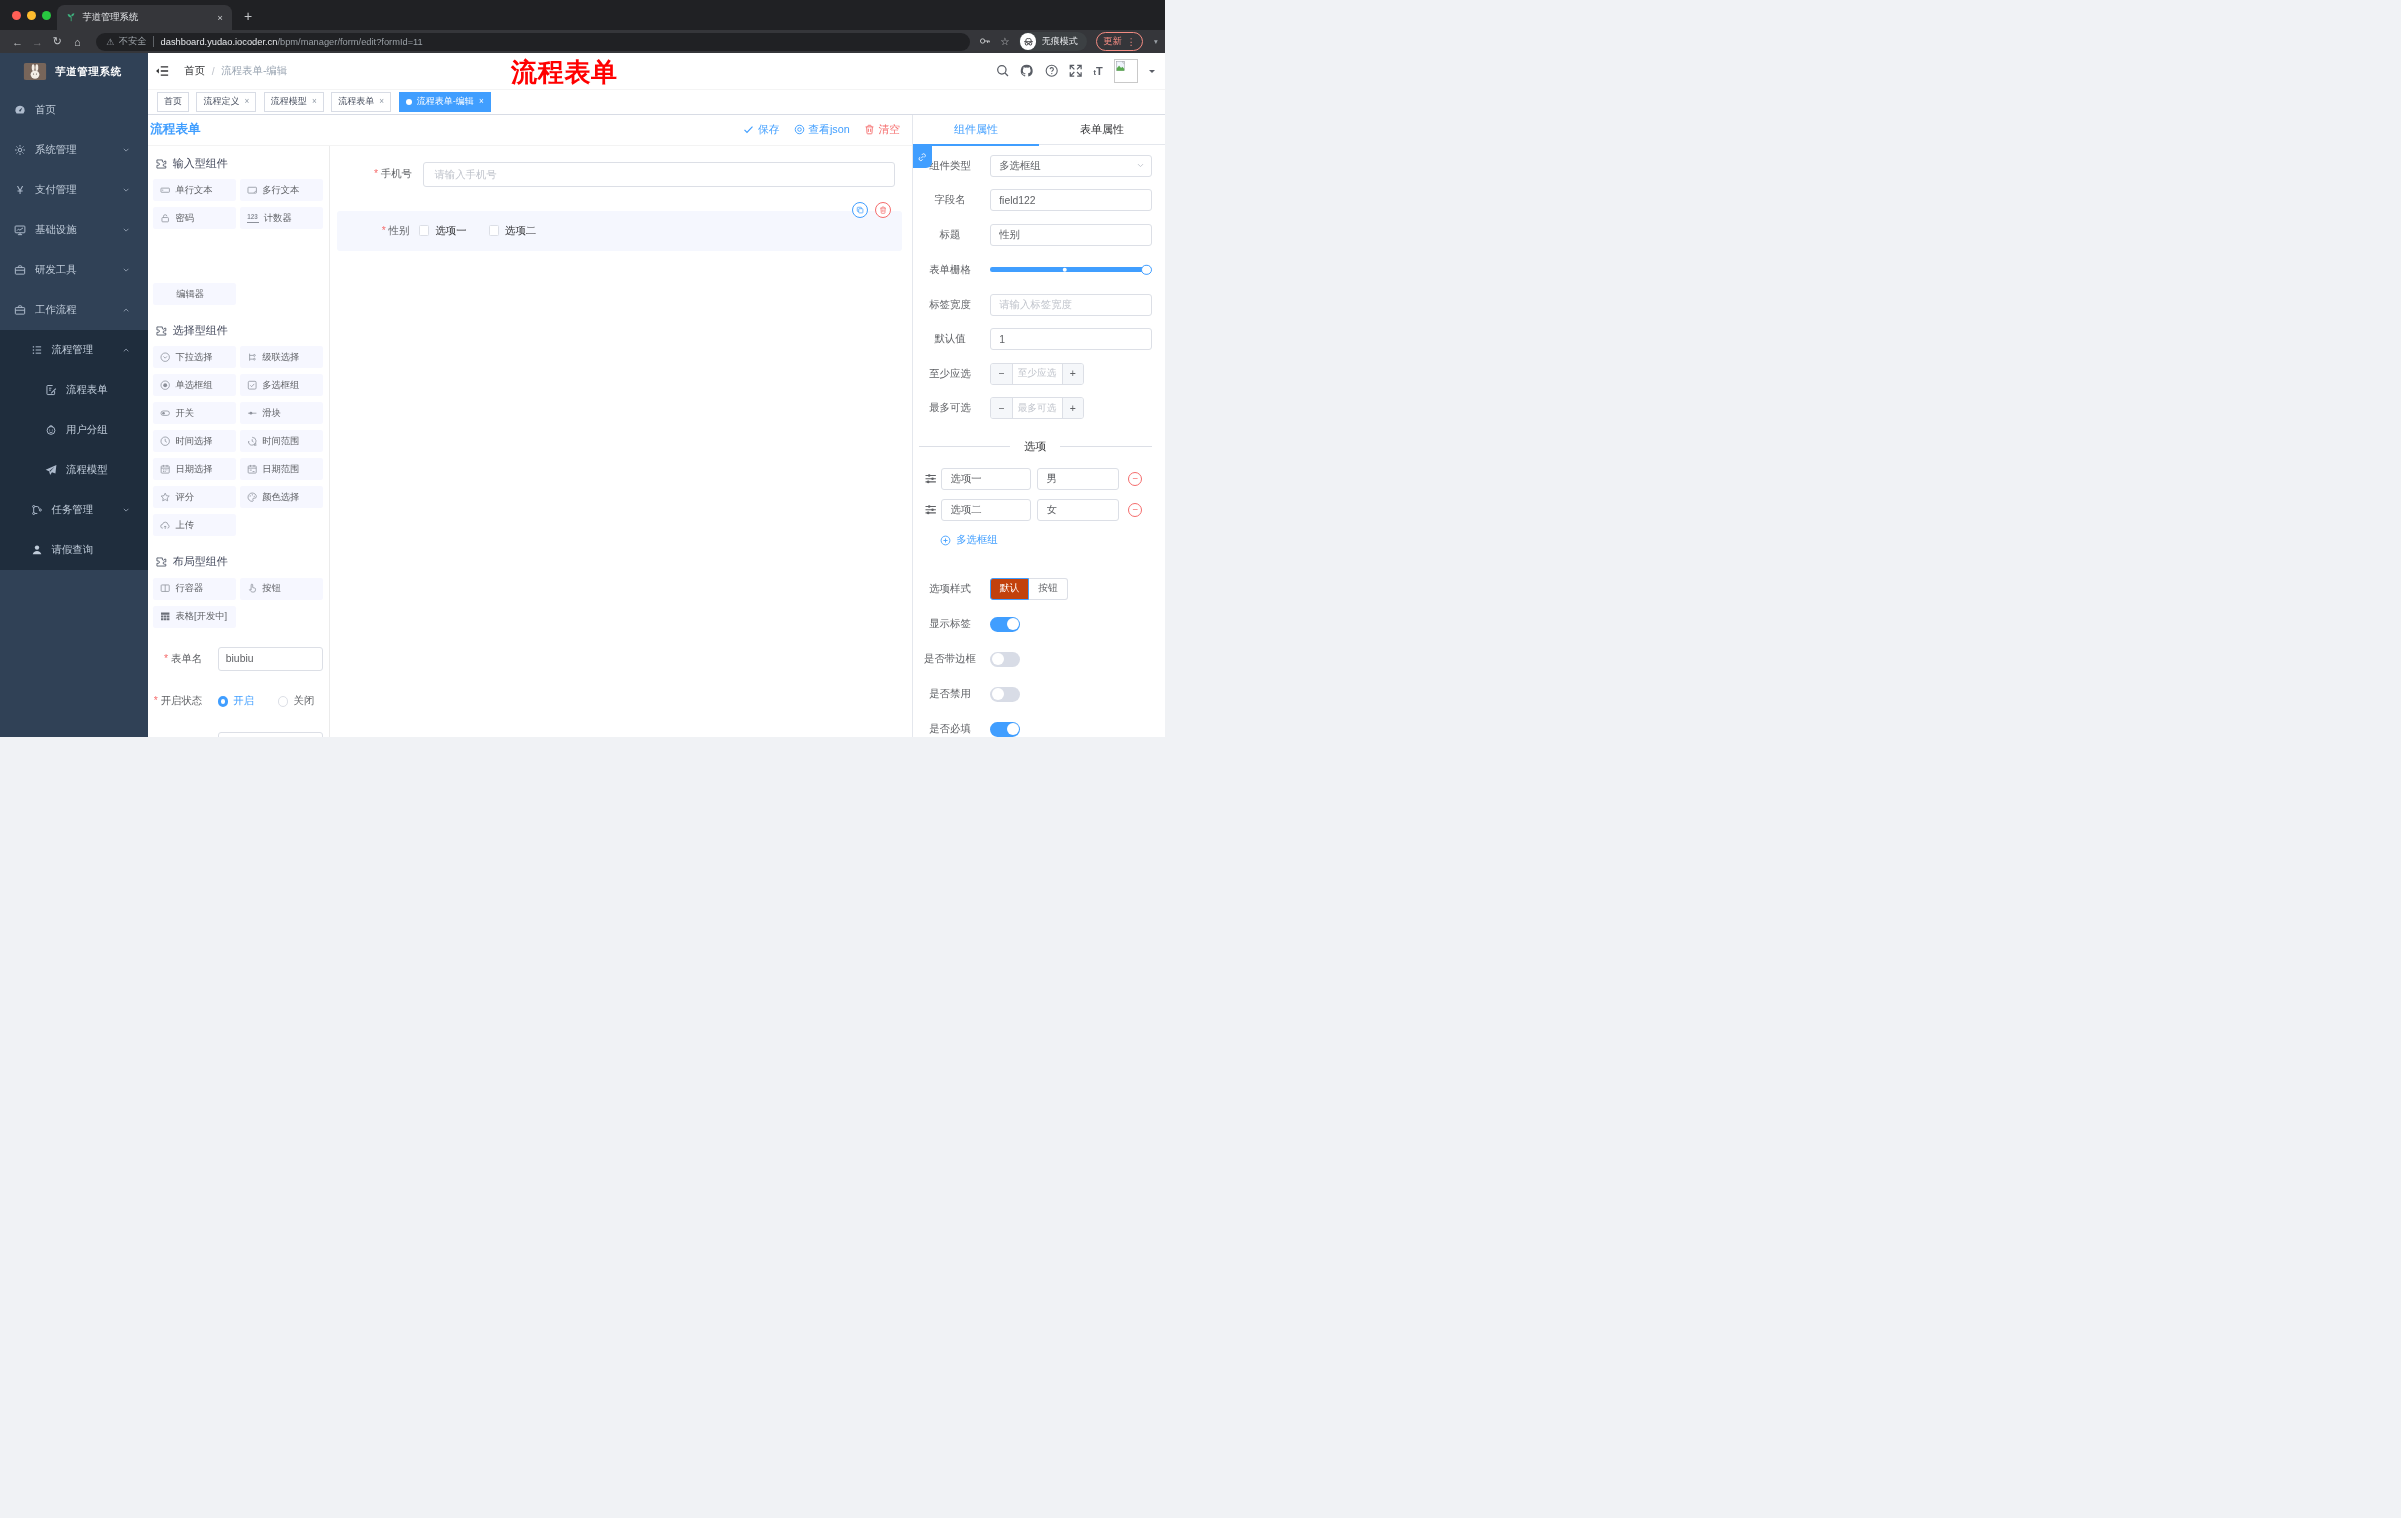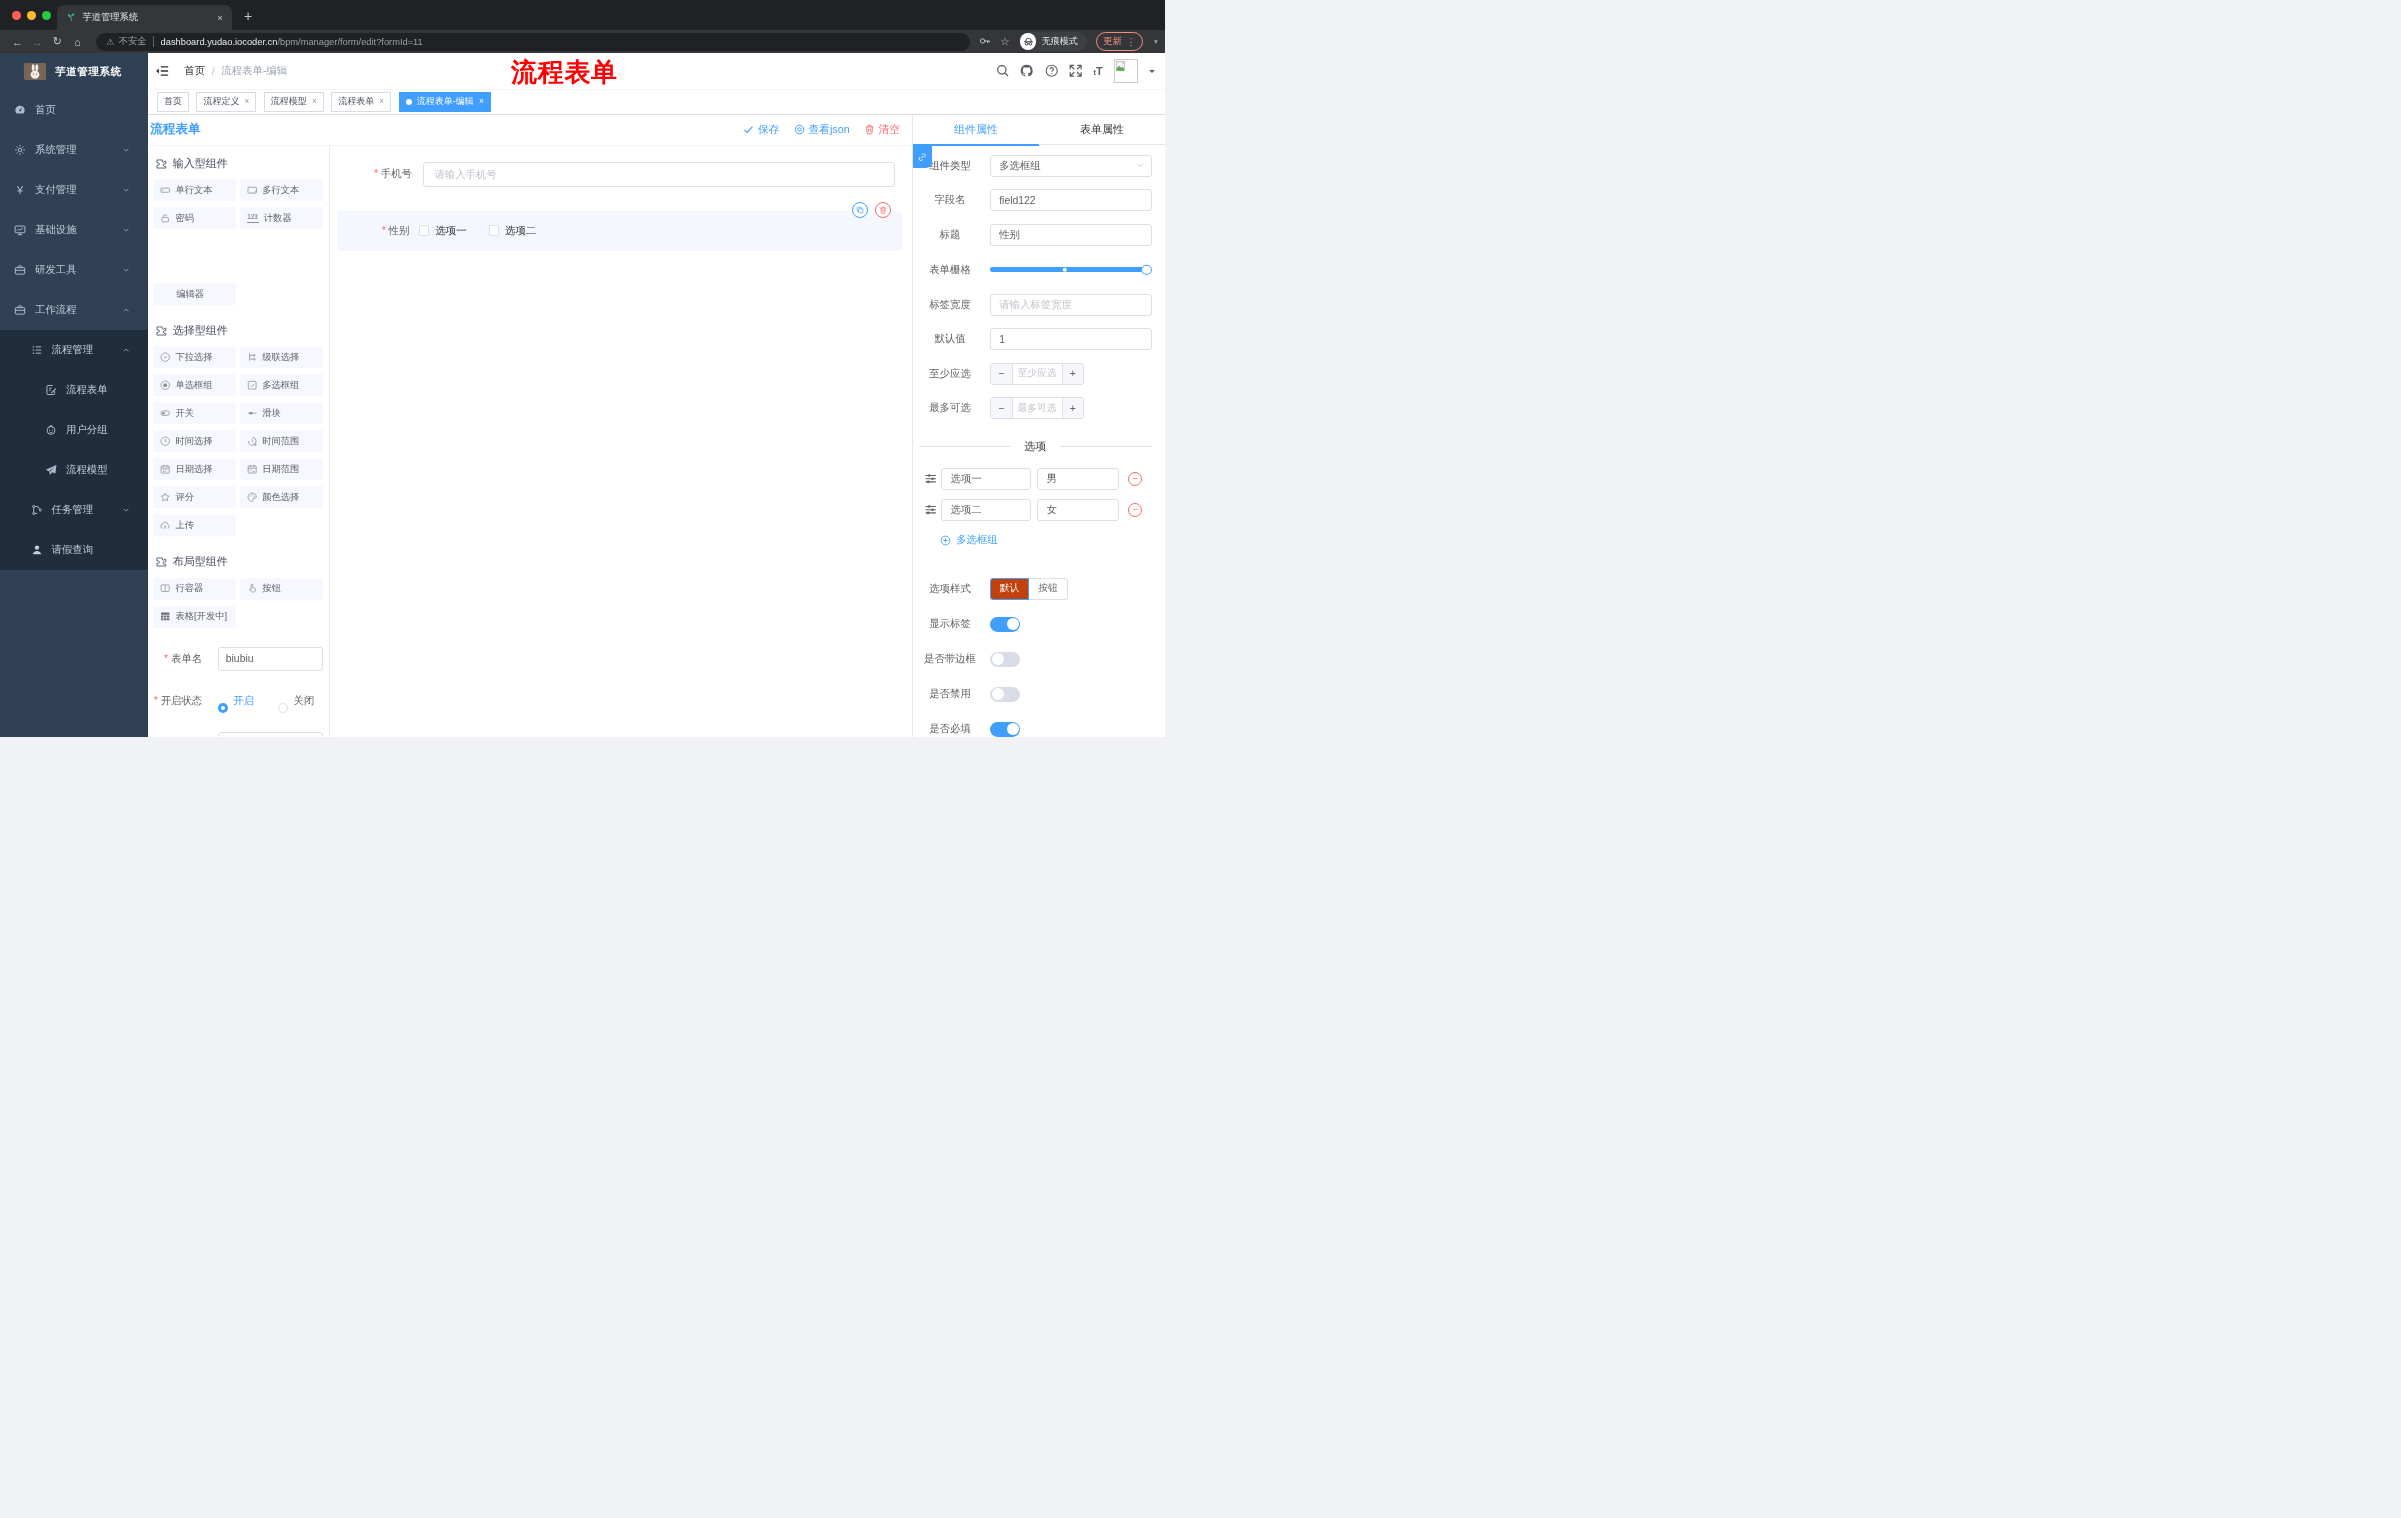--- a/index.html
+++ b/index.html
@@ -95,21 +95,21 @@
     padding-left:6.7px;gap:5.2px;font-size:9.3px;color:#606266;cursor:grab;white-space:nowrap;}
   .pitem .iic{width:10.4px;height:10.4px;color:#8d919b;flex-shrink:0;}
   .pitem.noicon{padding-left:23px;margin-top:48px;}
 
   .meta{margin-top:19.3px;font-size:10.4px;color:#606266;}
   .meta-row{display:flex;margin-bottom:18.6px;}
   .meta-label{width:49px;text-align:right;flex-shrink:0;line-height:24px;margin-right:15.6px;white-space:nowrap;}
   .req::before{content:"* ";color:#f56c6c;}
   .tinput{height:24px;border:0.7px solid #dcdfe6;border-radius:3px;width:100%;padding:0 7px;
     font-size:10.4px;color:#606266;outline:none;background:#fff;}
-  .radio-line{display:flex;align-items:flex-end;gap:5.2px;line-height:24px;}
+  .radio-line{display:flex;align-items:center;gap:5.2px;line-height:24px;}
   .rdo{width:10.4px;height:10.4px;border-radius:50%;border:0.7px solid #dcdfe6;background:#fff;flex-shrink:0;}
   .rdo.on{border:3px solid #409eff;}
   .rlabel.on{color:#409eff;}
   .rgap{width:13.4px;}
   .tarea{width:100%;height:42px;border:0.7px solid #dcdfe6;border-radius:3px;padding:4.5px 8.2px;
     font-size:10.4px;color:#606266;resize:none;font-family:inherit;outline:none;}
 
   
   .canvas{flex:1;position:relative;padding-top:16.3px;min-width:0;}
   .frow{display:flex;align-items:center;}

